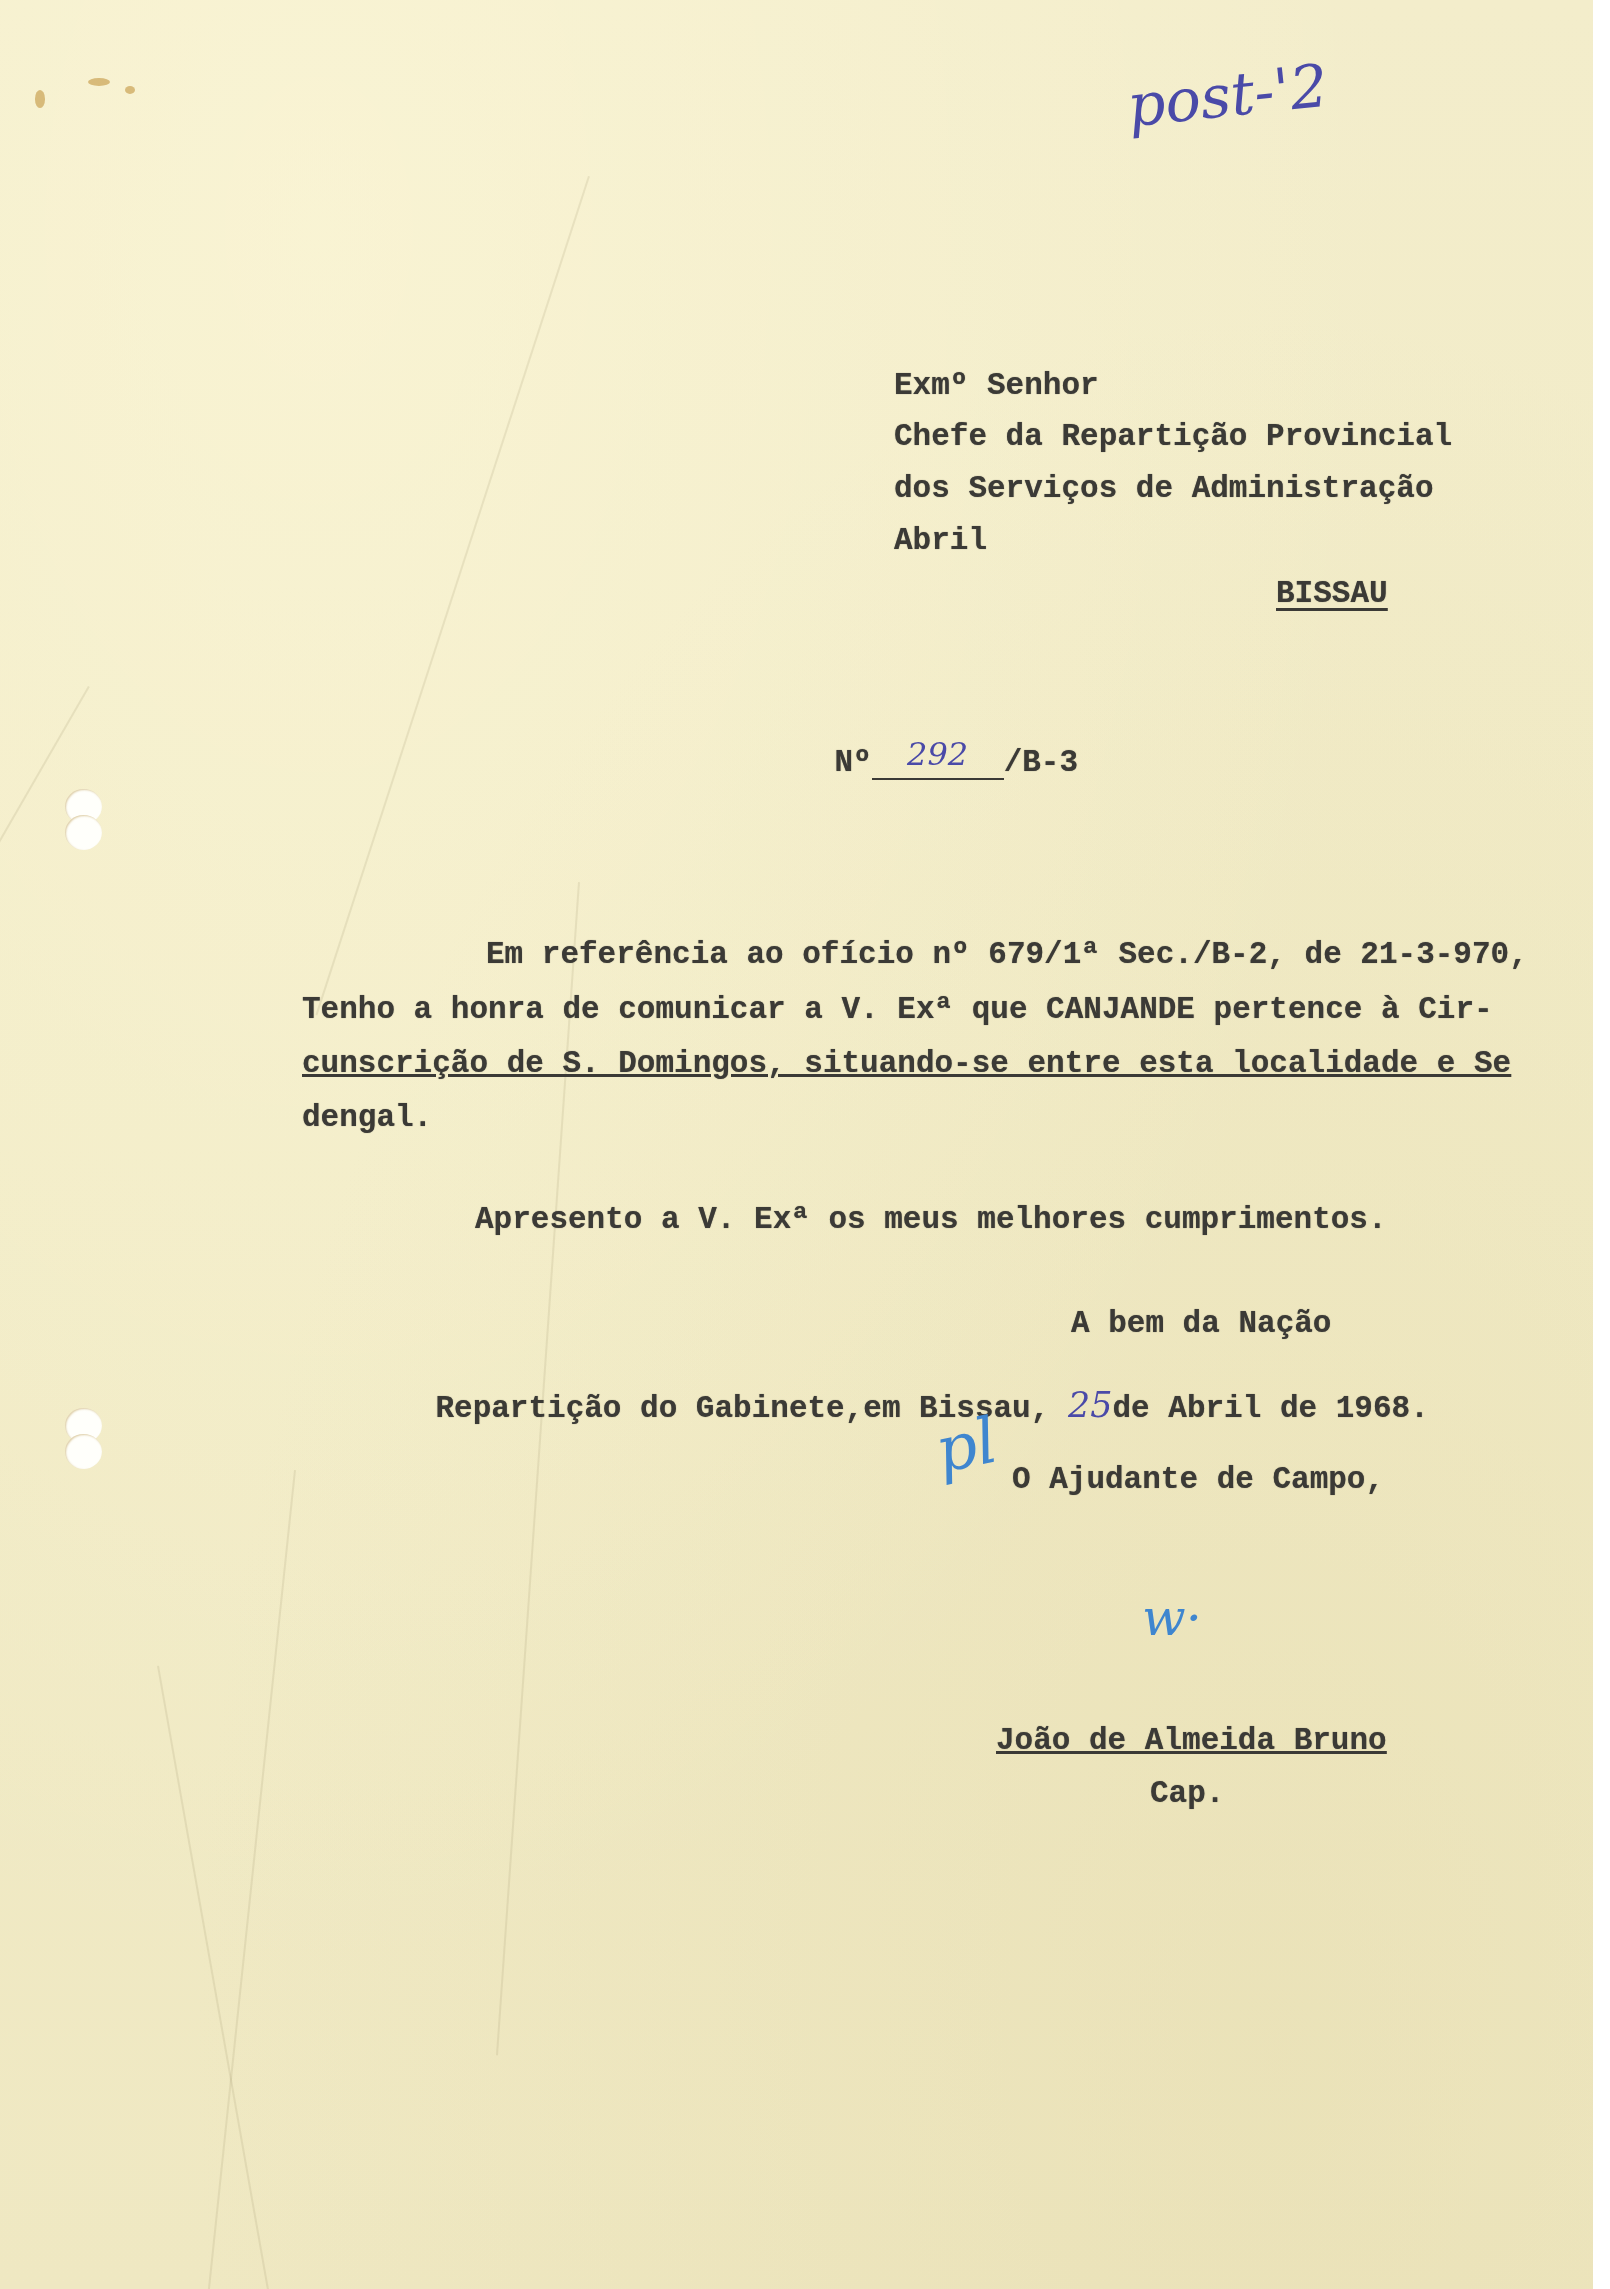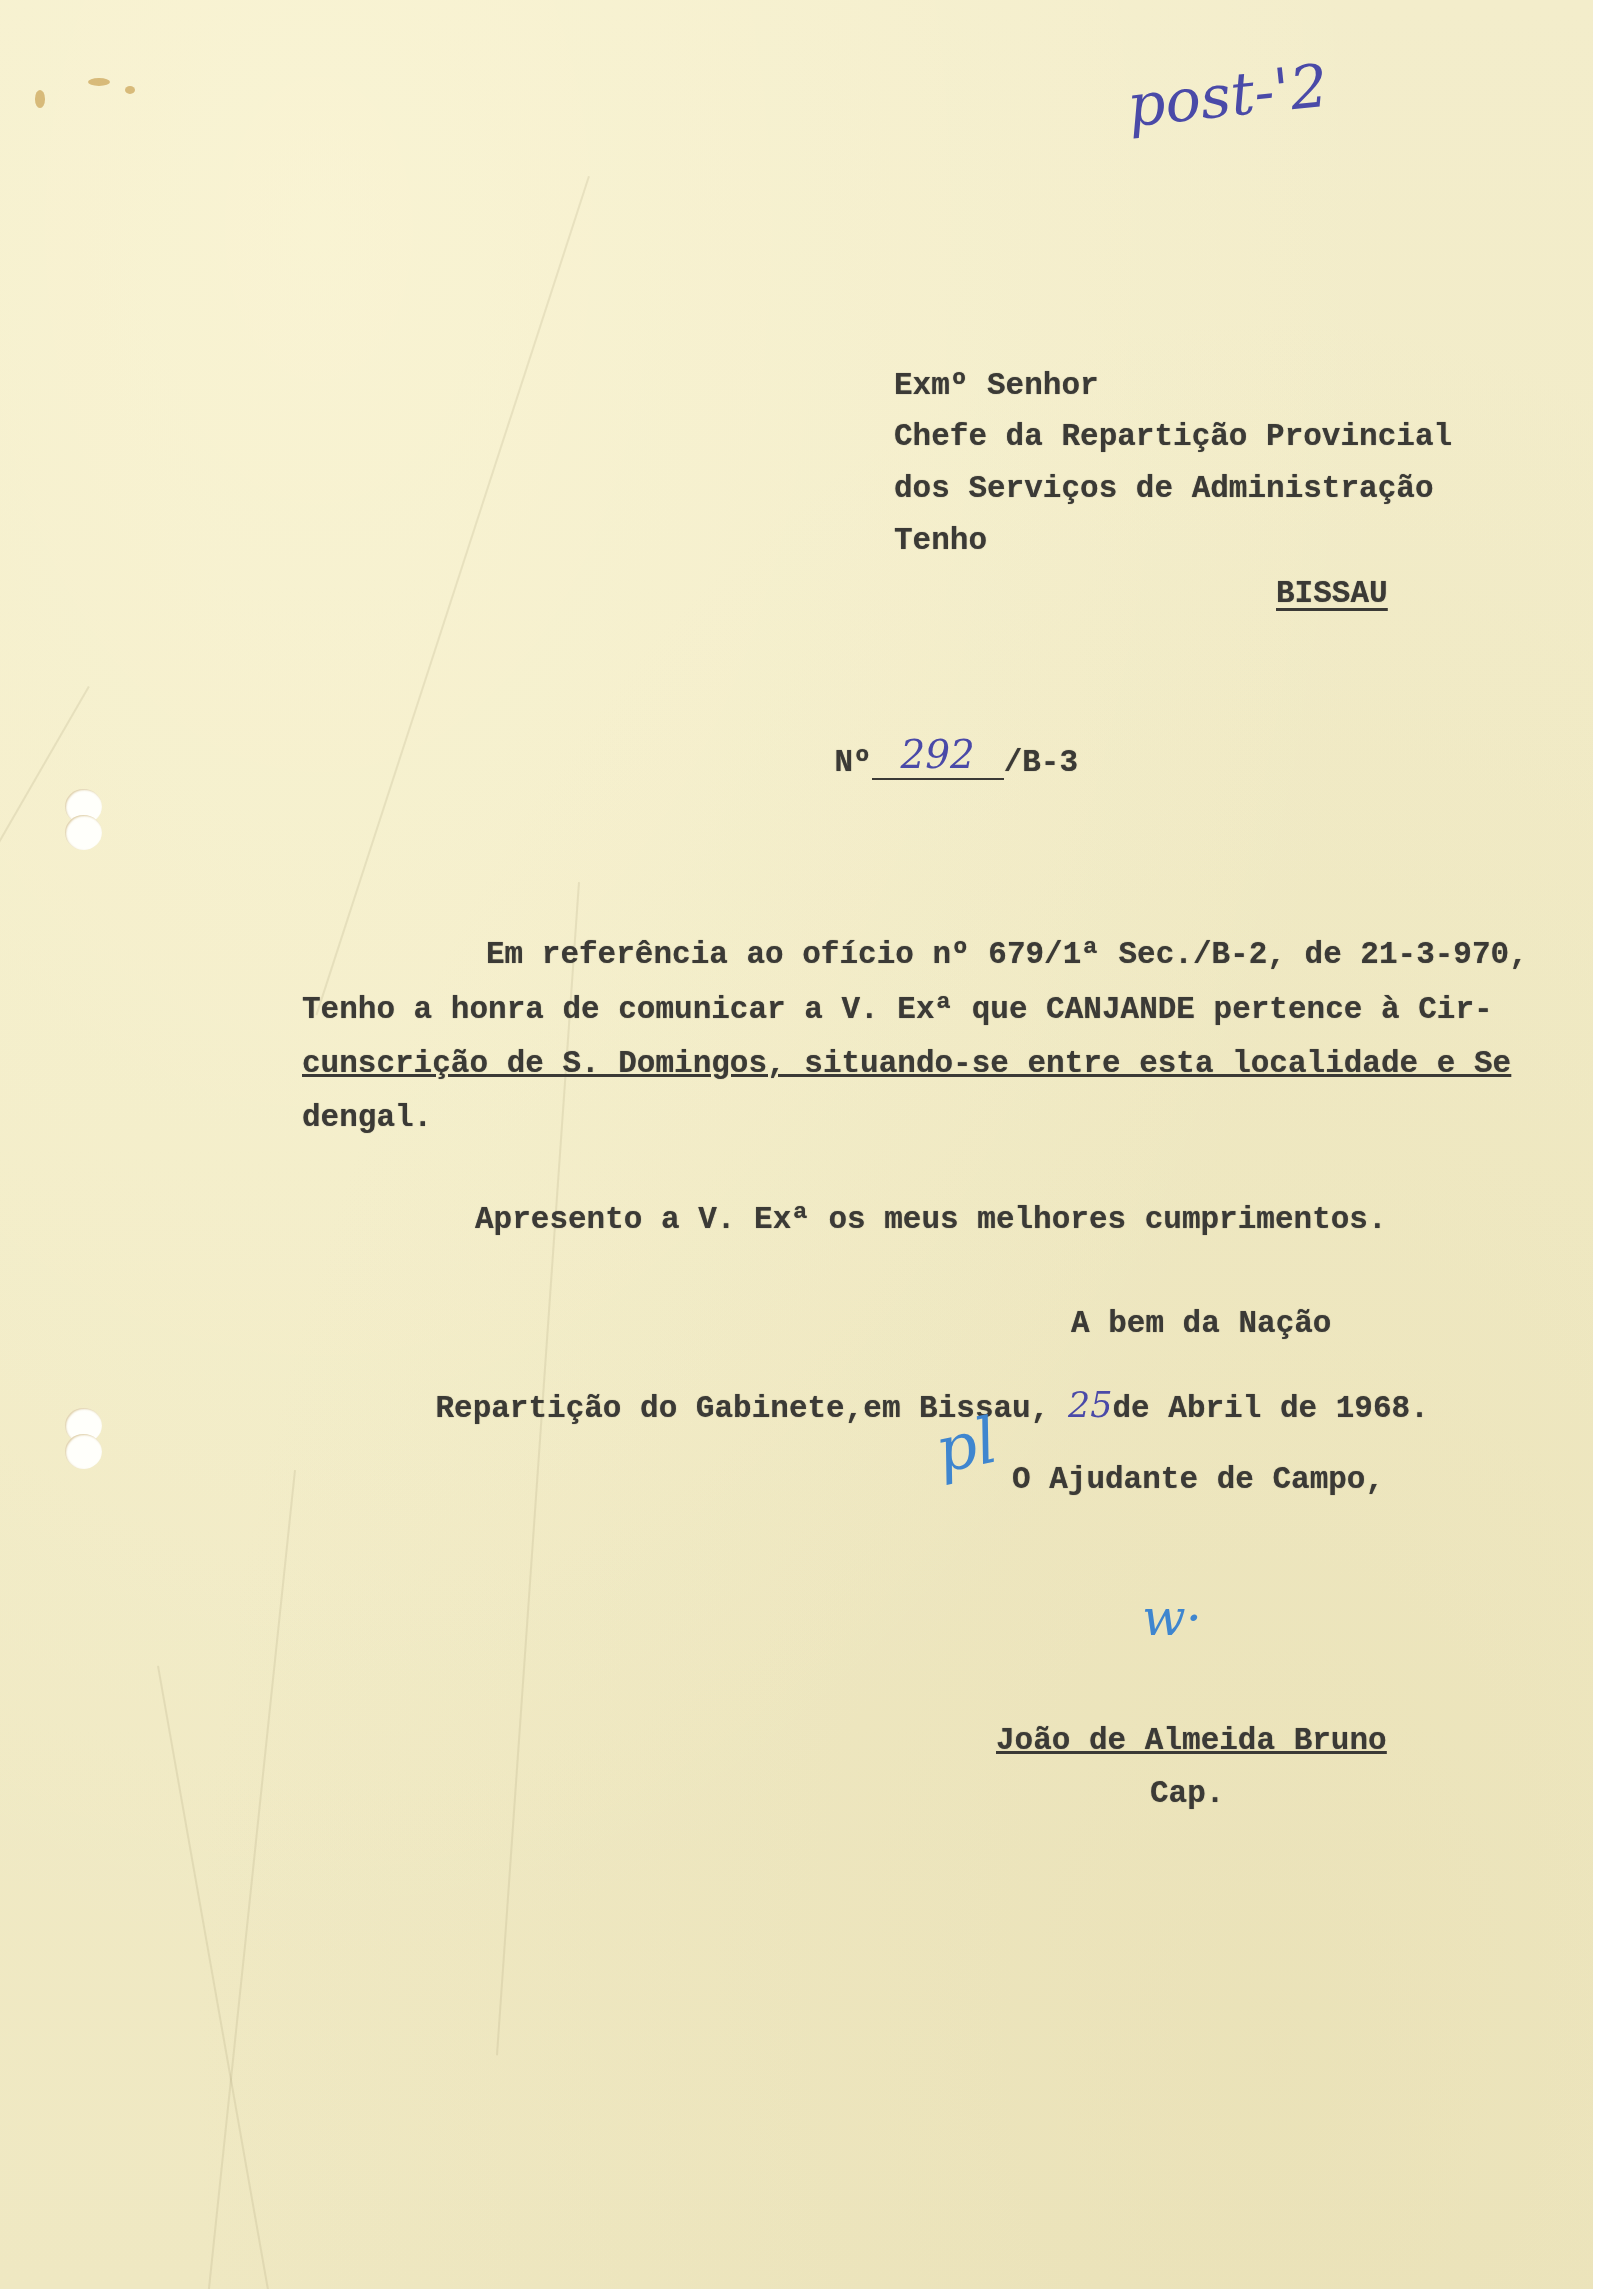--- a/index.html
+++ b/index.html
@@ -54,21 +54,21 @@
       border-bottom: 2.9px solid #3b3a36;
       text-align: center;
       height: 31px;
       vertical-align: top;
     }
     .num-line span {
       font-family: "DejaVu Serif", serif;
       font-style: italic;
       font-weight: normal;
       color: #4a4aa8;
-      font-size: 39px;
+      font-size: 32px;
       position: relative;
       top: -7.8px;
       text-shadow: none;
     }
     .date-hand {
       font-family: "DejaVu Serif", serif;
       font-style: italic;
       font-weight: normal;
       color: #4a4aa8;
       font-size: 35px;
@@ -113,21 +113,21 @@
   <div class="stain" style="left:125px;top:86px;width:9.8px;height:7.8px;"></div>
 
   <div class="punch" style="top:789px;"></div>
   <div class="punch" style="top:1408px;"></div>
 
   <div class="hand" style="left:1127px;top:61px;font-size:59px;transform:rotate(-6deg);">post-'2</div>
 
   <div class="type" style="left:894px;top:370px;">Exmº Senhor</div>
   <div class="type" style="left:894px;top:421px;">Chefe da Repartição Provincial</div>
   <div class="type" style="left:894px;top:473px;">dos Serviços de Administração</div>
-  <div class="type" style="left:894px;top:525px;">Tenho</div>
+  <div class="type" style="left:894px;top:525px;">Abril</div>
   <div class="type u" style="left:1276px;top:578px;">BISSAU</div>
 
   <div class="type" style="left:760px;top:716px;">
     <span>Nº</span><span class="num-line"><span>292</span></span><span>/B-3</span>
   </div>
 
   <div class="type" style="left:486px;top:939px;">Em referência ao ofício nº 679/1ª Sec./B-2, de 21-3-970,</div>
   <div class="type" style="left:302px;top:994px;">Tenho a honra de comunicar a V. Exª que CANJANDE pertence à Cir-</div>
   <div class="type" style="left:302px;top:1048px;text-decoration:underline;">cunscrição de S. Domingos, situando-se entre esta localidade e Se</div>
   <div class="type" style="left:302px;top:1102px;">dengal.</div>

